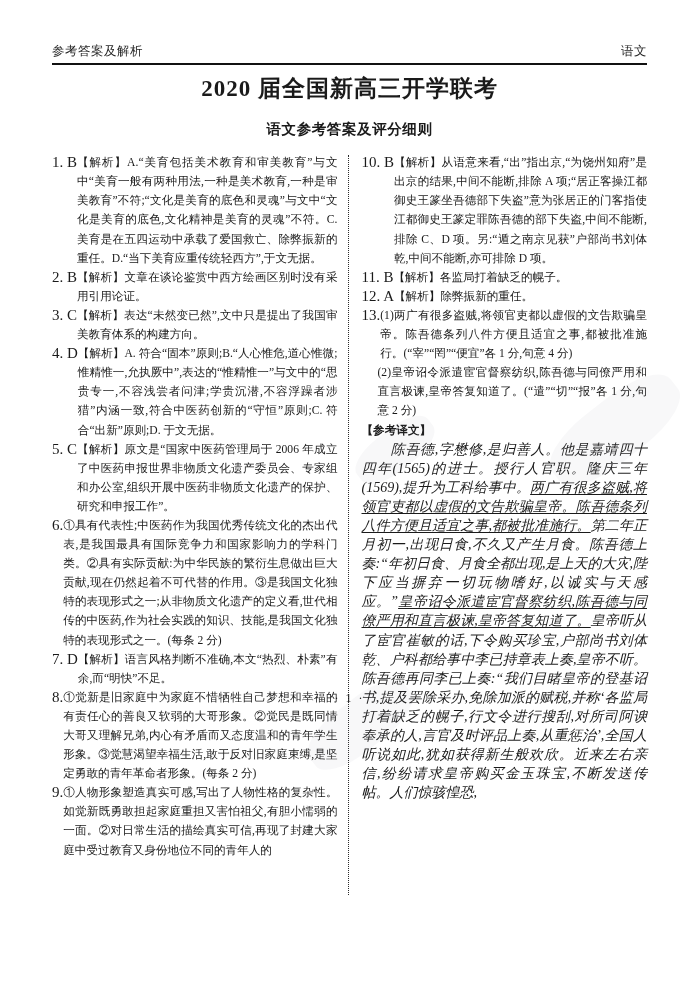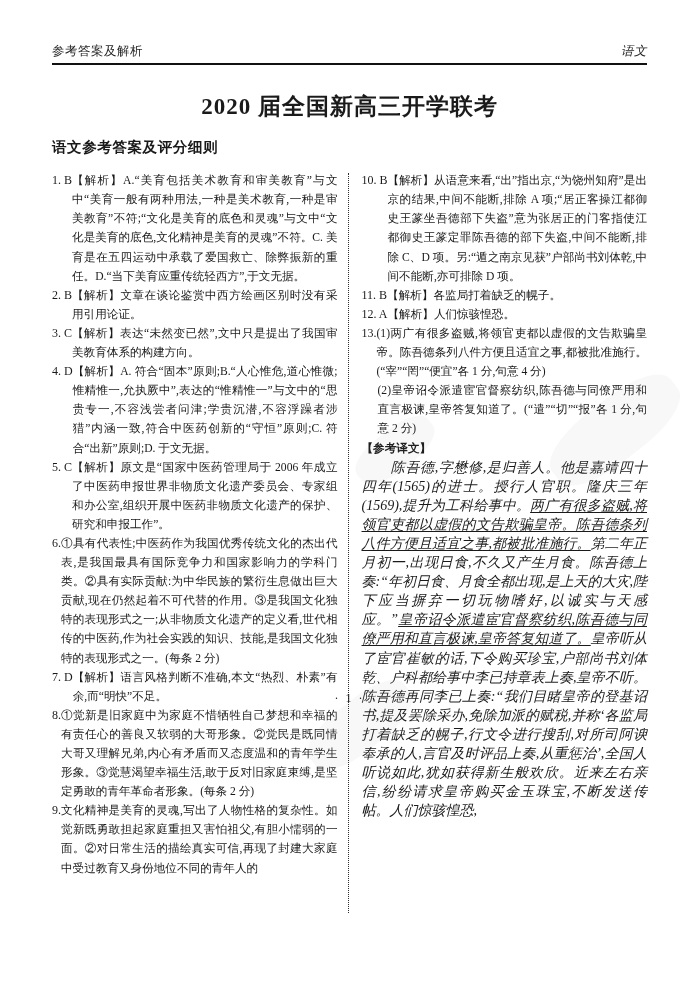--- a/index.html
+++ b/index.html
@@ -27,40 +27,40 @@
   .runhead {
     display: flex;
     justify-content: space-between;
     align-items: flex-end;
     font-size: 12.5px;
     letter-spacing: 0.5px;
     padding-top: 43px;
     color: #1f1f1f;
   }
   .runhead-left { font-family: "Liberation Serif", serif; }
-  .runhead-right { font-family: "Liberation Serif", serif; font-style: italic; }
+  .runhead-right { font-family: "Liberation Serif", serif; }
   .runrule {
     margin-top: 3px;
     border-top: 1.6px solid #111;
     border-bottom: 0.9px solid #111;
     height: 2.2px;
     box-sizing: border-box;
   }
 
   
   .doc-title {
     text-align: center;
     font-size: 23px;
     font-weight: bold;
     letter-spacing: 1px;
-    margin-top: 26px;
+    margin-top: 8px;
     font-family: "Liberation Serif", "DejaVu Serif", serif;
   }
   .doc-subtitle {
-    text-align: left;
+    text-align: center;
     font-size: 14.5px;
     font-weight: bold;
     letter-spacing: 0.6px;
     margin-top: 16px;
   }
 
   
   .columns {
     display: flex;
     margin-top: 14px;
@@ -83,21 +83,21 @@
   }
 
   .item {
     display: flex;
     align-items: flex-start;
   }
   .item-num {
     flex: 0 0 auto;
     white-space: nowrap;
     font-family: "Liberation Serif", serif;
-    font-size: 12px;
+    font-size: 15px;
   }
   .item-body {
     flex: 1 1 auto;
     text-align: justify;
     text-justify: inter-ideograph;
   }
   .plain-para {
     text-indent: 0;
   }
   .hang { margin-left: 16px; }
@@ -196,21 +196,21 @@
         <span class="item-body">【解析】语言风格判断不准确,本文“热烈、朴素”有余,而“明快”不足。</span>
       </div>
 
       <div class="item">
         <span class="item-num">8.</span>
         <span class="item-body">①觉新是旧家庭中为家庭不惜牺牲自己梦想和幸福的有责任心的善良又软弱的大哥形象。②觉民是既同情大哥又理解兄弟,内心有矛盾而又态度温和的青年学生形象。③觉慧渴望幸福生活,敢于反对旧家庭束缚,是坚定勇敢的青年革命者形象。(每条 2 分)</span>
       </div>
 
       <div class="item">
         <span class="item-num">9.</span>
-        <span class="item-body">文化精神是美育的灵魂,写出了人物性格的复杂性。如觉新既勇敢担起家庭重担又害怕祖父,有胆小懦弱的一面。②对日常生活的描绘真实可信,再现了封建大家庭中受过教育又身份地位不同的青年人的</span>
+        <span class="item-body">①人物形象塑造真实可感,写出了人物性格的复杂性。如觉新既勇敢担起家庭重担又害怕祖父,有胆小懦弱的一面。②对日常生活的描绘真实可信,再现了封建大家庭中受过教育又身份地位不同的青年人的</span>
       </div>
 
     </div>
 
     <div class="col-divider"></div>
 
     <div class="col col-right">
 
 
       <div class="item">
@@ -218,21 +218,21 @@
         <span class="item-body">【解析】从语意来看,“出”指出京,“为饶州知府”是出京的结果,中间不能断,排除 A 项;“居正客操江都御史王篆坐吾德部下失盗”意为张居正的门客指使江都御史王篆定罪陈吾德的部下失盗,中间不能断,排除 C、D 项。另:“遁之南京见获”户部尚书刘体乾,中间不能断,亦可排除 D 项。</span>
       </div>
 
       <div class="item">
         <span class="item-num">11. B</span>
         <span class="item-body">【解析】各监局打着缺乏的幌子。</span>
       </div>
 
       <div class="item">
         <span class="item-num">12. A</span>
-        <span class="item-body">【解析】人们惊骇惶恐。</span>
+        <span class="item-body">【解析】除弊振新的重任。</span>
       </div>
 
       <div class="item">
         <span class="item-num">13.</span>
         <span class="item-body">(1)两广有很多盗贼,将领官吏都以虚假的文告欺骗皇帝。陈吾德条列八件方便且适宜之事,都被批准施行。(“宰”“罔”“便宜”各 1 分,句意 4 分)</span>
       </div>
       <div class="item-body hang">(2)皇帝诏令派遣宦官督察纺织,陈吾德与同僚严用和直言极谏,皇帝答复知道了。(“遣”“切”“报”各 1 分,句意 2 分)</div>
 
       <div class="sect-title">【参考译文】</div>
 

